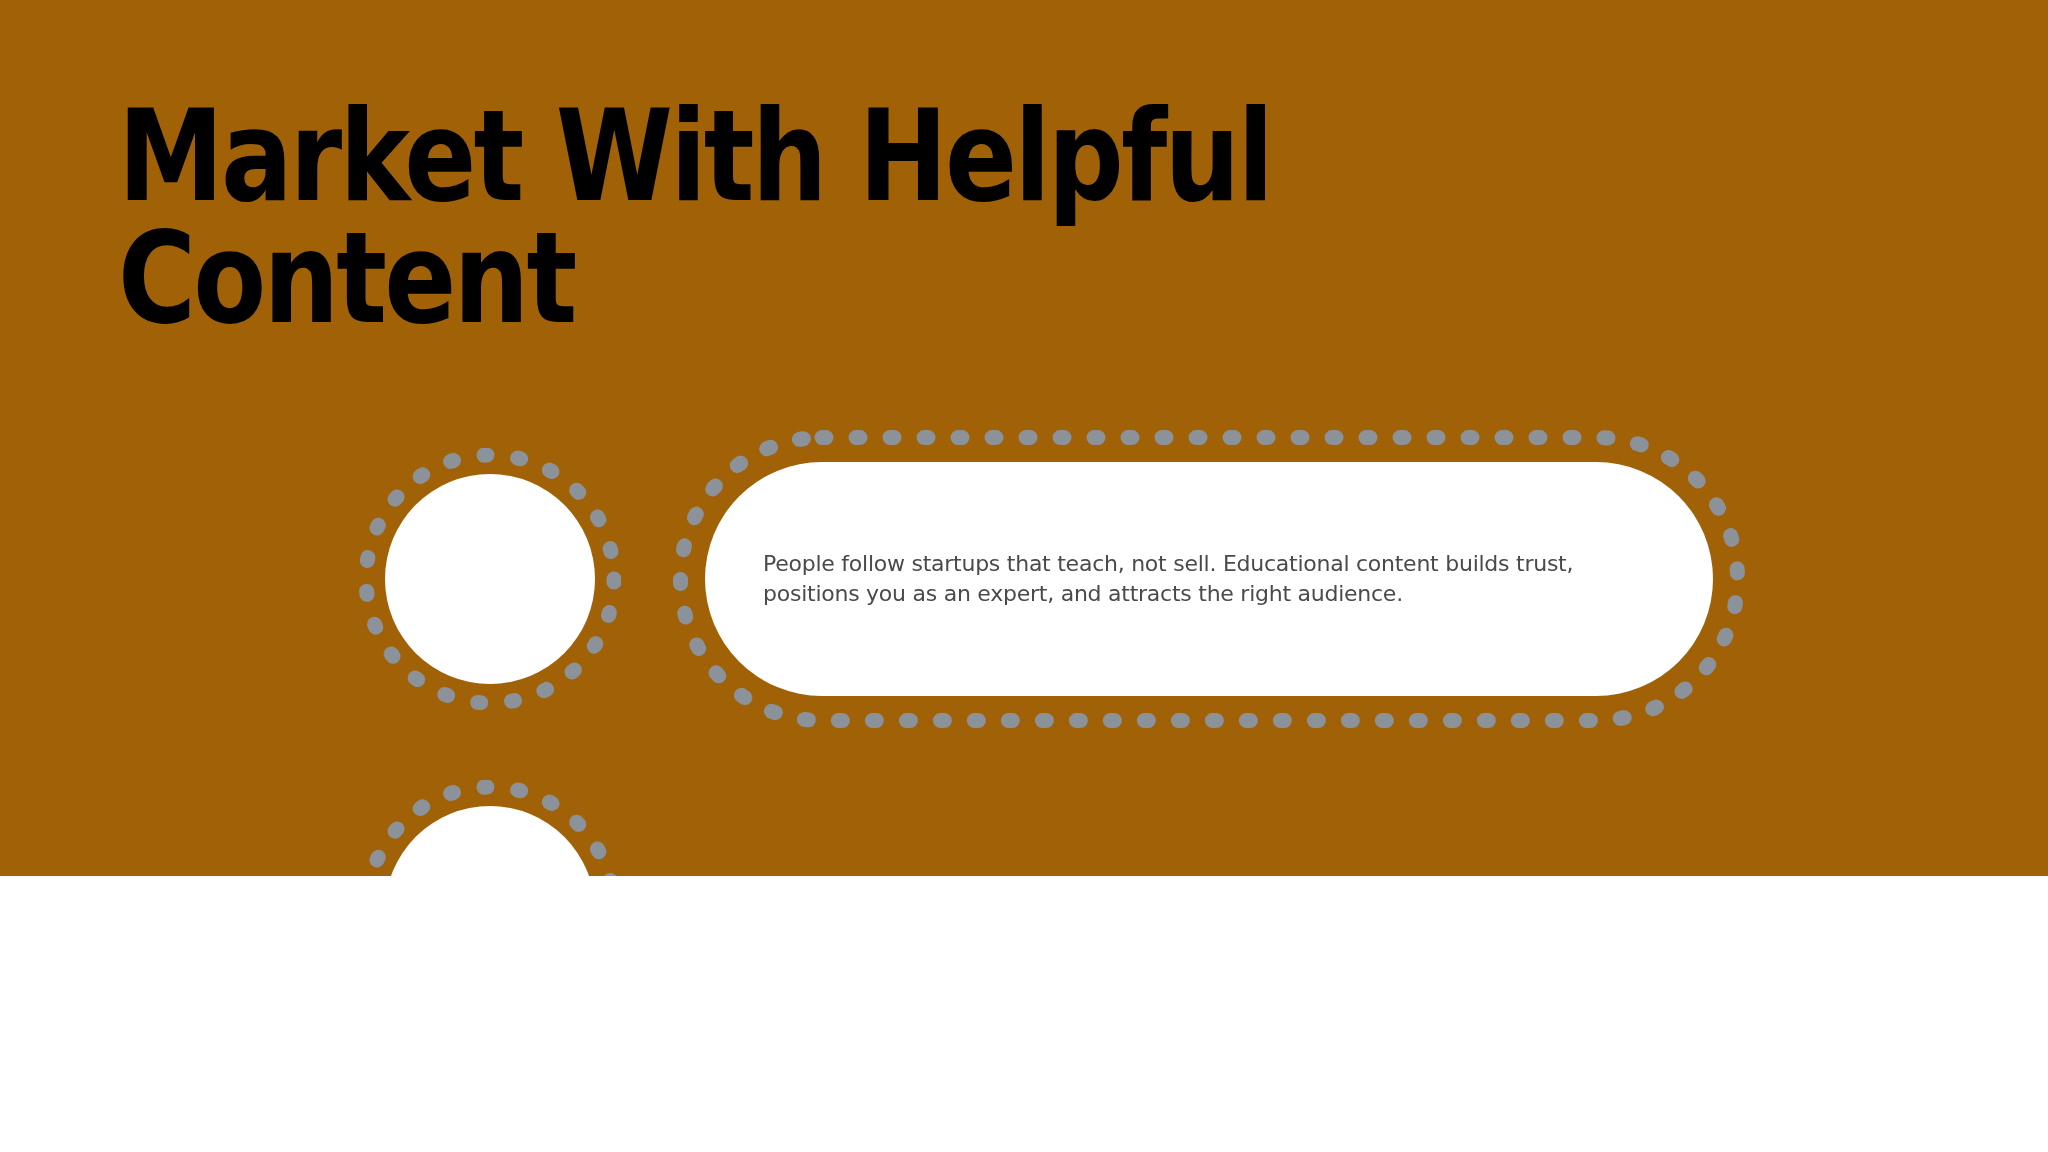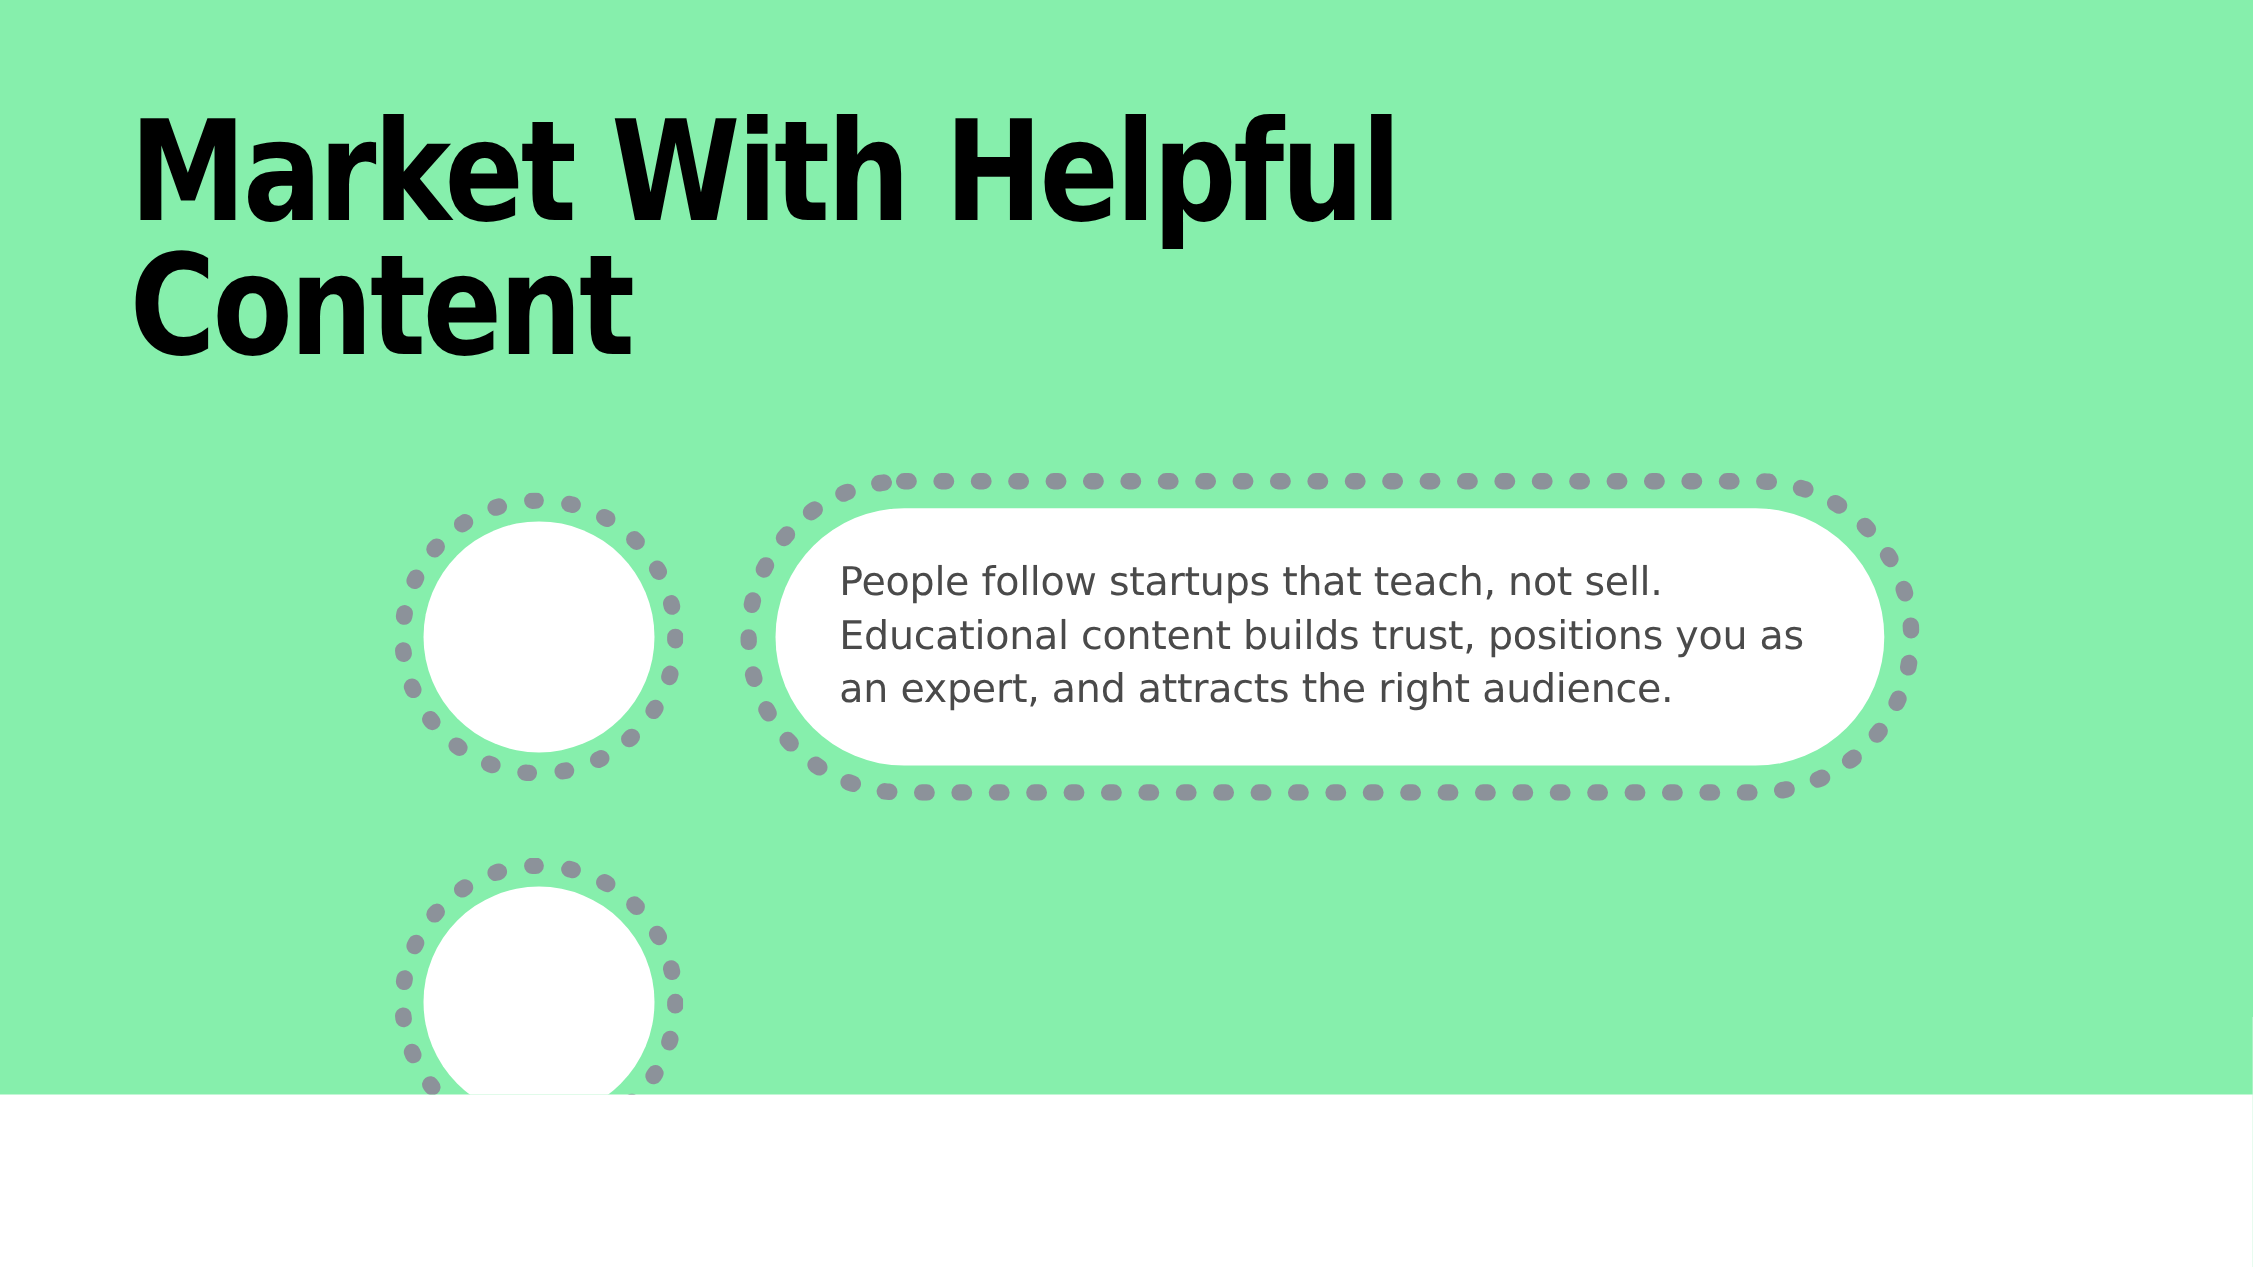--- a/index.html
+++ b/index.html
@@ -9,22 +9,22 @@
   body {
     width: 2048px;
     height: 1152px;
     overflow: hidden;
     font-family: "Liberation Sans", sans-serif;
   }
 
   #slide {
     position: relative;
     width: 2048px;
-    height: 995px;
-    background: #86efac;
+    height: 876px;
+    background: #a16207;
     overflow: hidden;
   }
 
   
   #title {
     position: absolute;
     left: 118px;
     top: 96px;
     width: 1460px;
     margin: 0;
@@ -97,21 +97,21 @@
     background: #FFFFFF;
     border-radius: 9999px;
     display: flex;
     align-items: center;
   }
   .card-text {
     margin: 0;
     padding: 0 54px 0 58px;
     color: #4A4A4A;
     font-family: "DejaVu Sans", sans-serif;
-    font-size: 36px;
+    font-size: 22px;
     line-height: 1.36;
     letter-spacing: -0.25px;
     font-weight: 400;
   }
 </style>
 </head>
 <body>
 
 <div id="slide">
 

